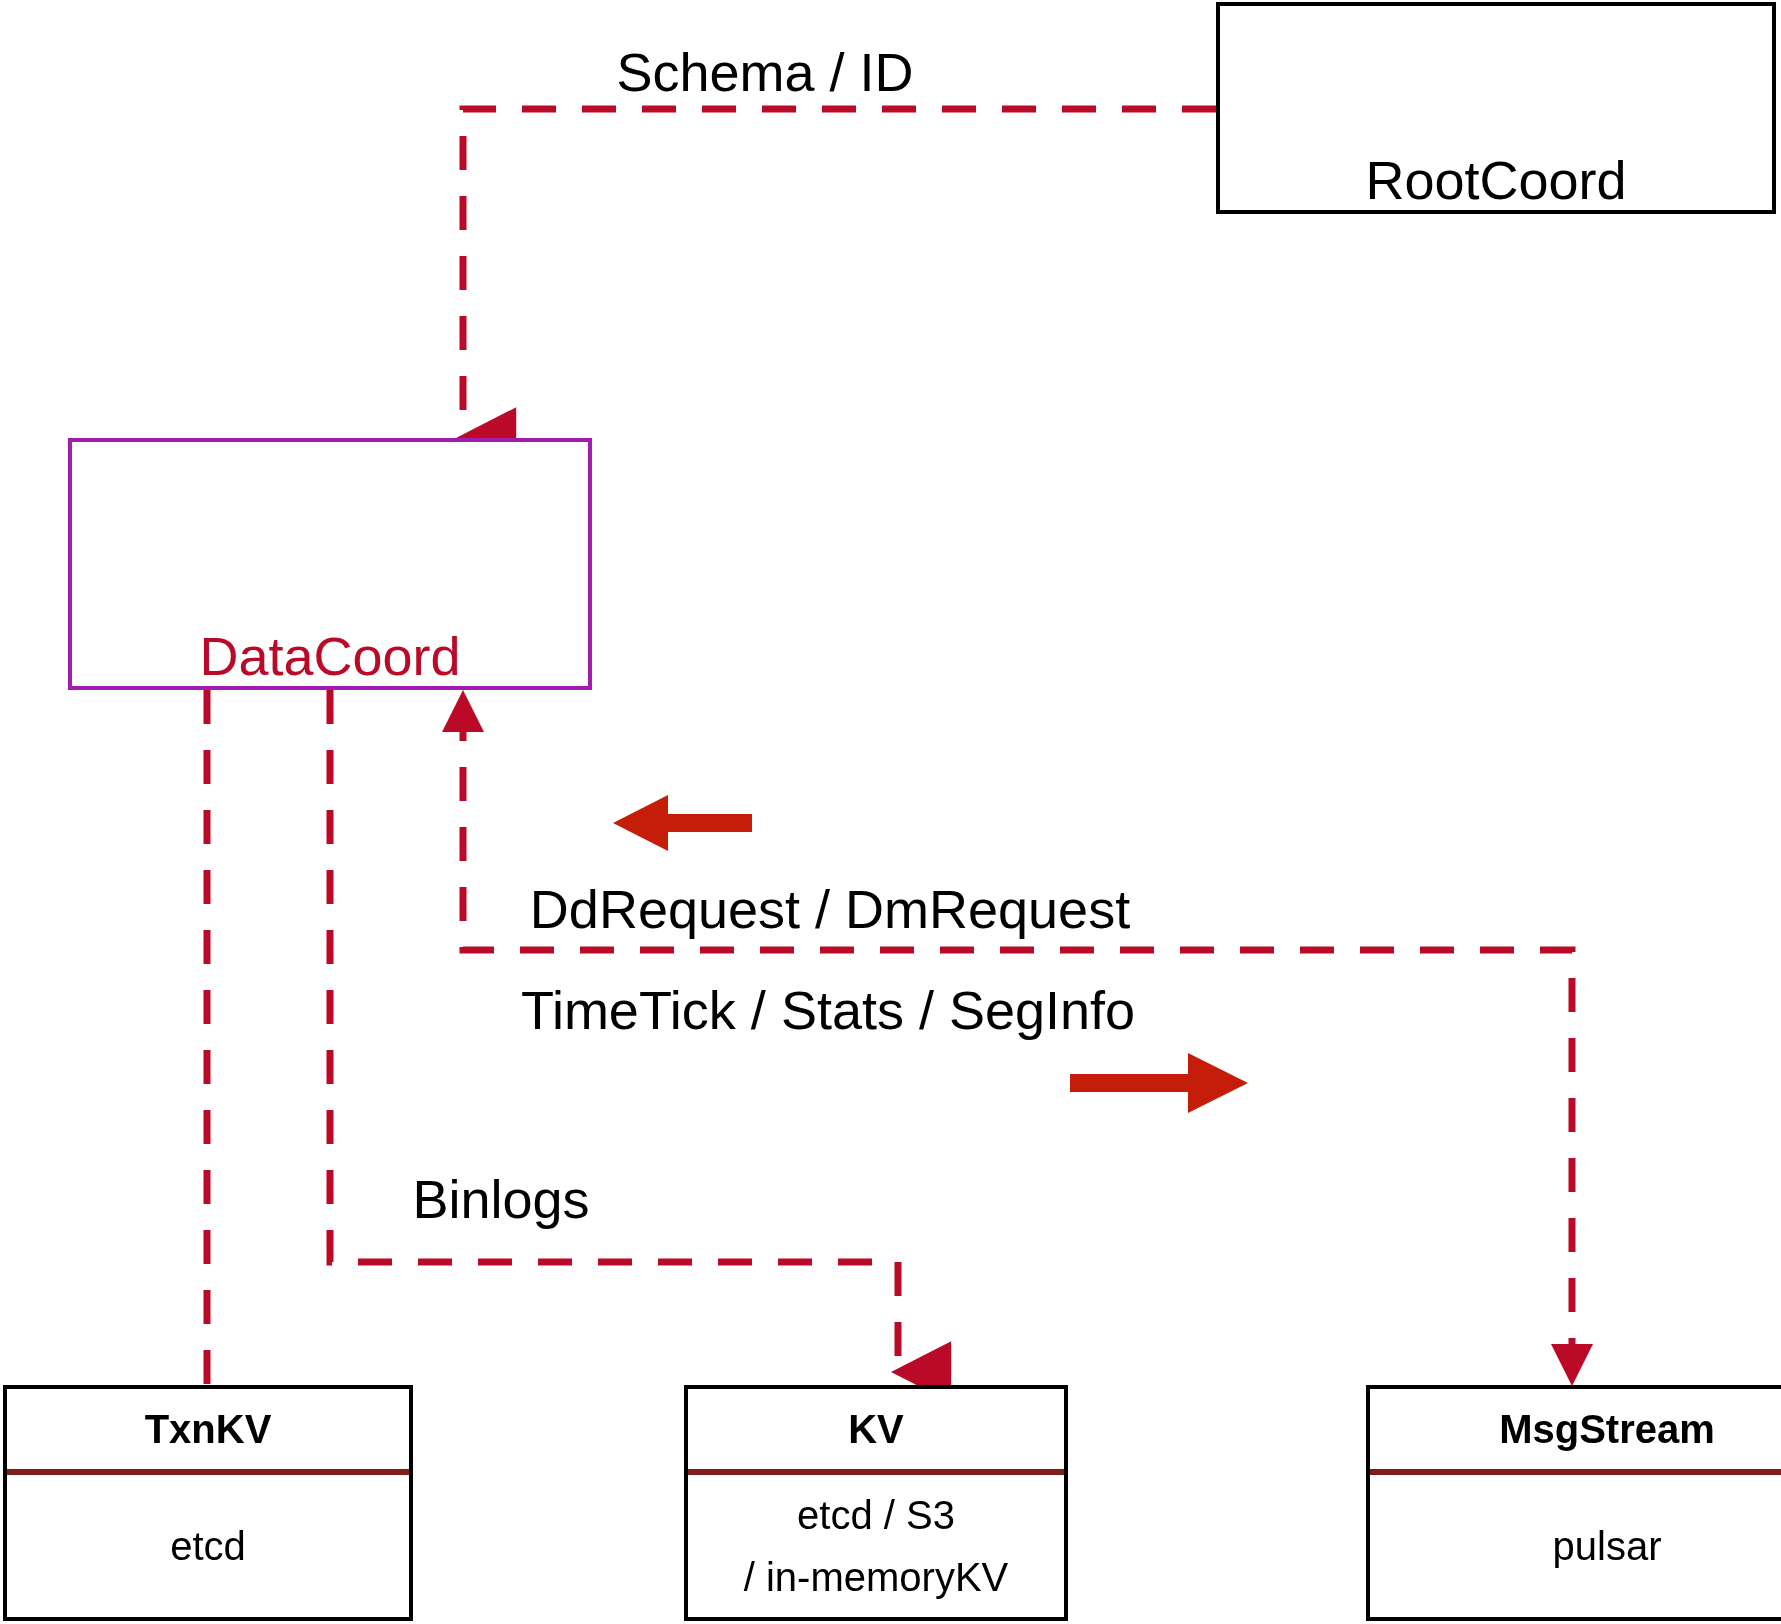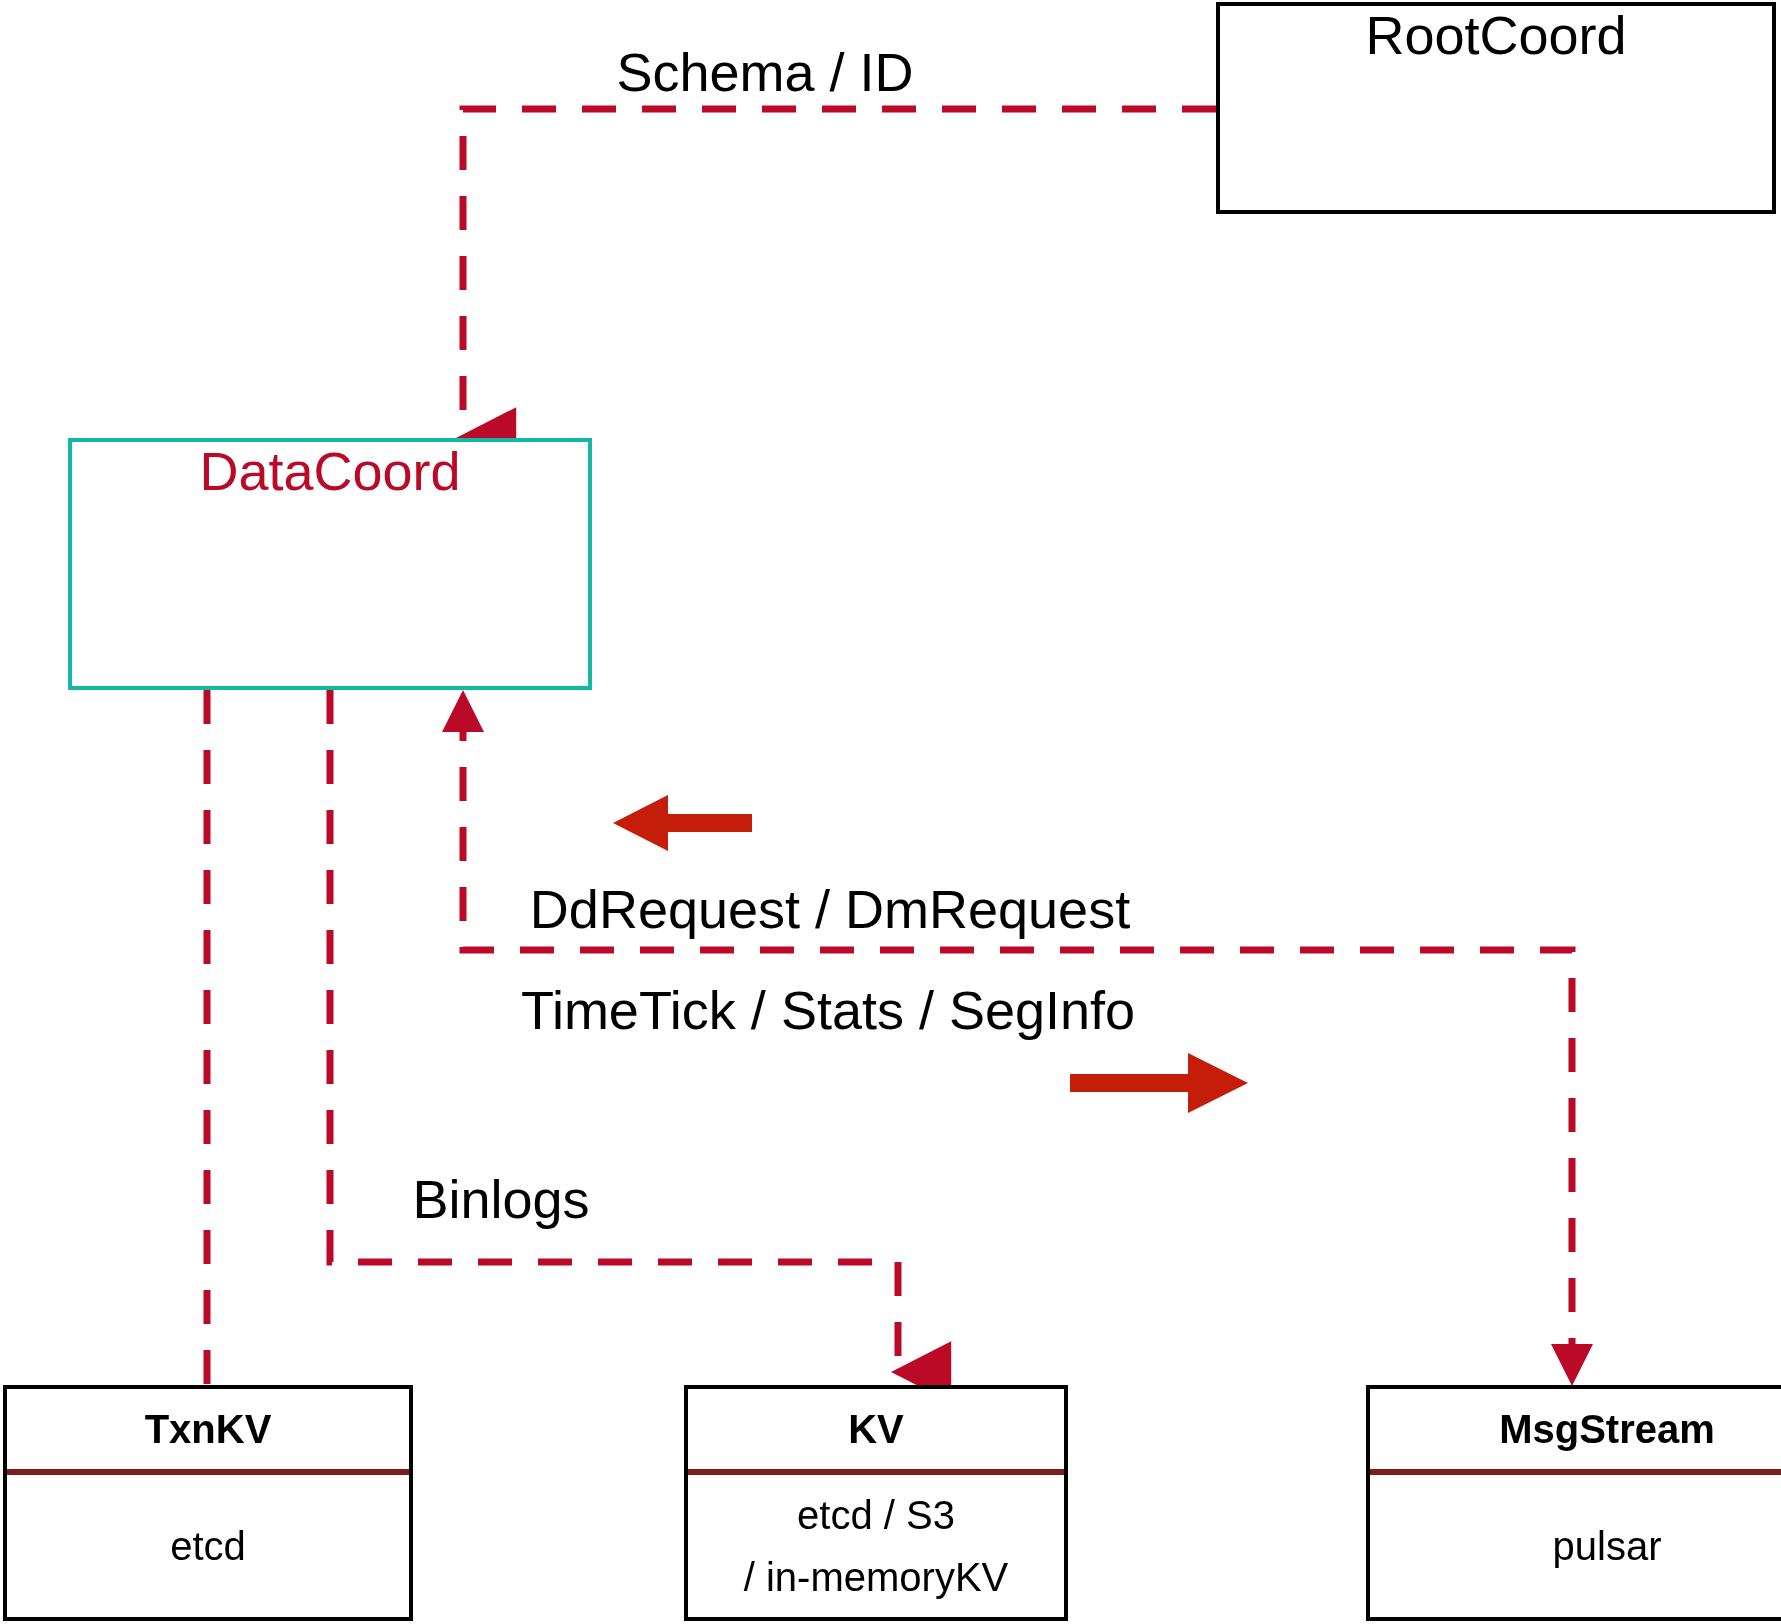--- a/index.html
+++ b/index.html
@@ -31,31 +31,31 @@
   
   .node {
     position: absolute;
     box-sizing: border-box;
     background: #ffffff;
   }
   .node.black {
     border: 4px solid #000000;
   }
   .node.red {
-    border: 4px solid #14b8a6;
+    border: 4px solid #a21caf;
   }
   .node-title {
     text-align: center;
     color: #000000;
   }
 
   
   .node.plain {
     display: flex;
-    align-items: flex-start;
+    align-items: flex-end;
     justify-content: center;
   }
   .node.plain .node-title {
     font-size: 54px;
     font-weight: 400;
     line-height: 1.1;
   }
   .node.red .node-title {
     color: #BB0A28;
   }

